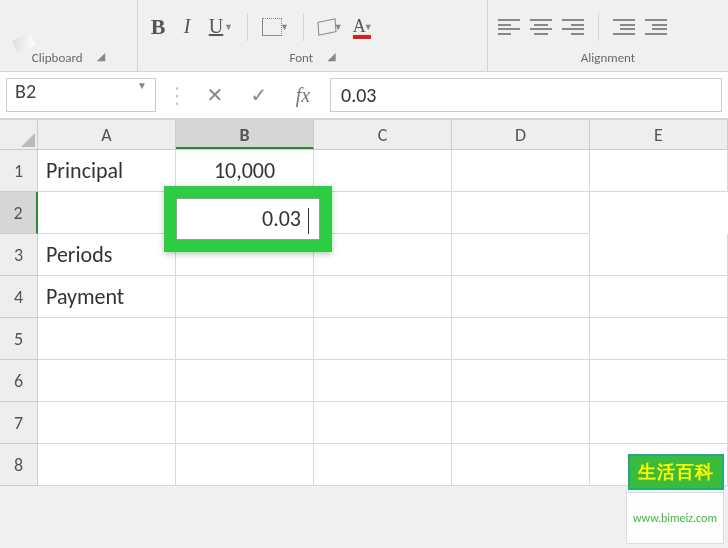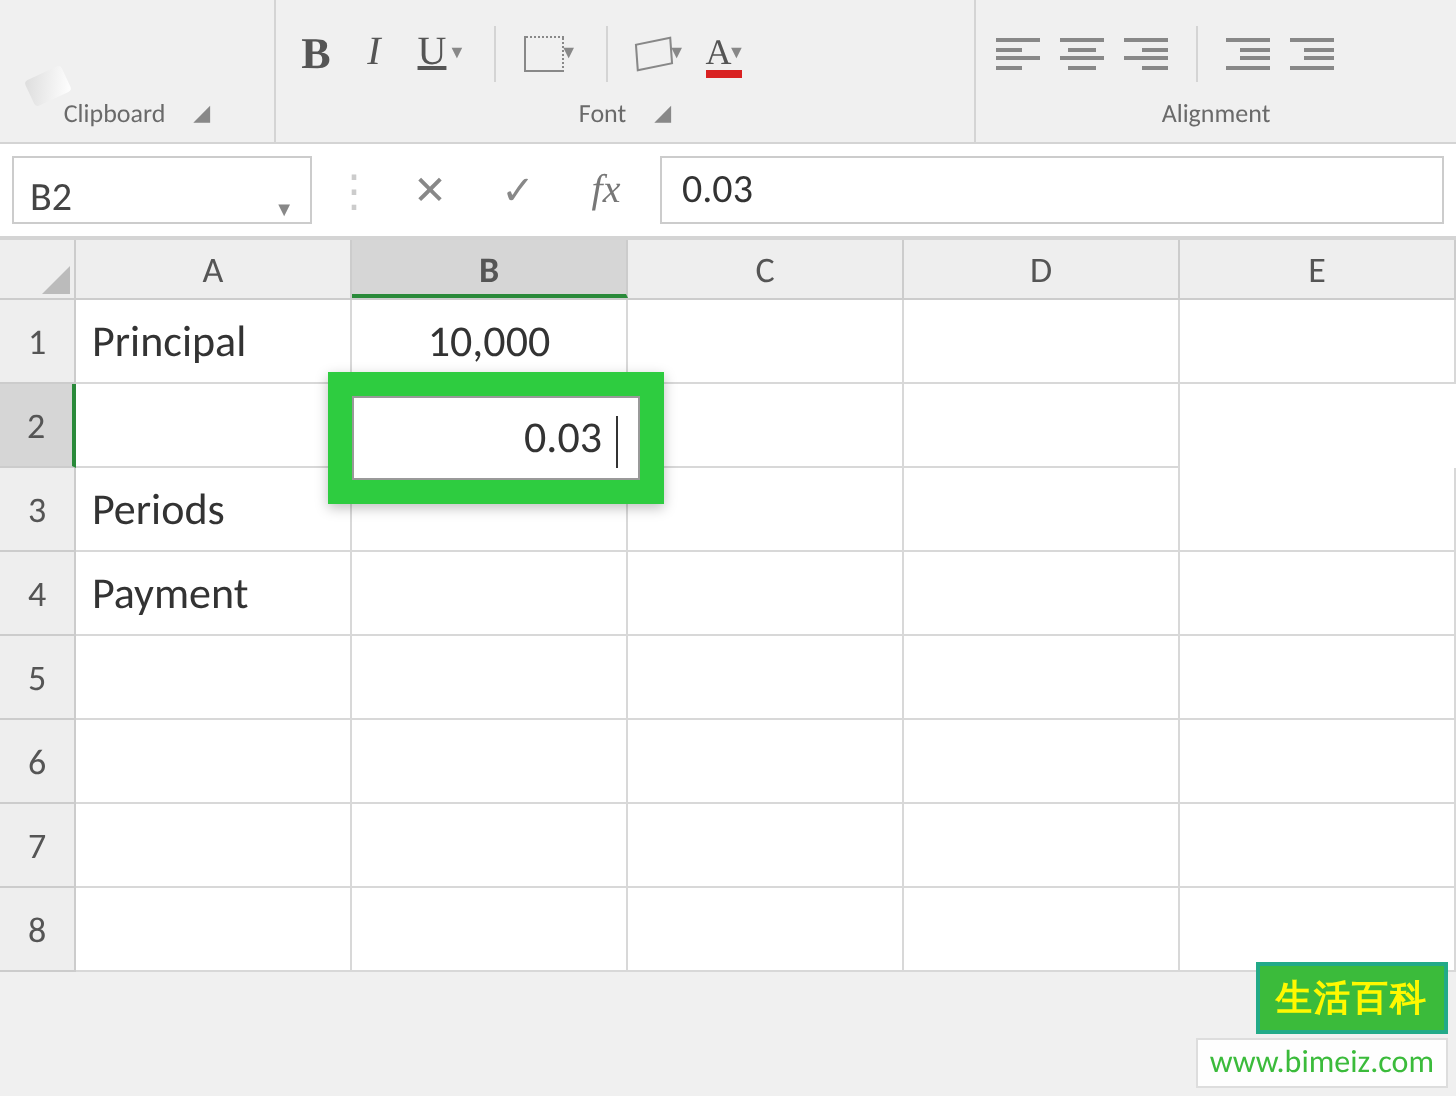--- a/index.html
+++ b/index.html
@@ -68,21 +68,21 @@
   border-bottom: 2px solid #d4d4d4;
   height: 48px;
   padding: 6px 6px;
   gap: 10px;
 }
 .name-box {
   width: 150px;
   height: 34px;
   border: 1px solid #ccc;
   display: flex;
-  align-items: flex-end;
+  align-items: flex-start;
   padding: 0 8px;
   font-size: 20px;
   color: #444;
   background: #fff;
   justify-content: space-between;
 }
 .name-box .caret { font-size: 10px; color: #888; }
 .fb-btn { width: 34px; height: 34px; display: flex; align-items: center; justify-content: center; color: #888; font-size: 20px; }
 .fb-divider { font-size: 22px; color: #ccc; }
 .fx-icon { font-style: italic; font-family: Georgia, serif; font-size: 20px; color: #777; }
@@ -157,22 +157,22 @@
   color: #fff800;
   font-weight: bold;
   font-size: 18px;
   padding: 4px 8px;
   border: 2px solid #2a8;
   letter-spacing: 1px;
 }
 .wm-url {
   background: rgba(255,255,255,0.9);
   color: #3bbb3b;
-  font-size: 16px;
-  padding: 2px 6px;
+  font-size: 12px;
+  padding: 18px 6px;
   border: 1px solid #ddd;
 }
 </style>
 </head>
 <body>
 
 <div class="ribbon">
   <div class="group" style="width:138px">
     <div class="group-row">
       <div class="small-stack">

